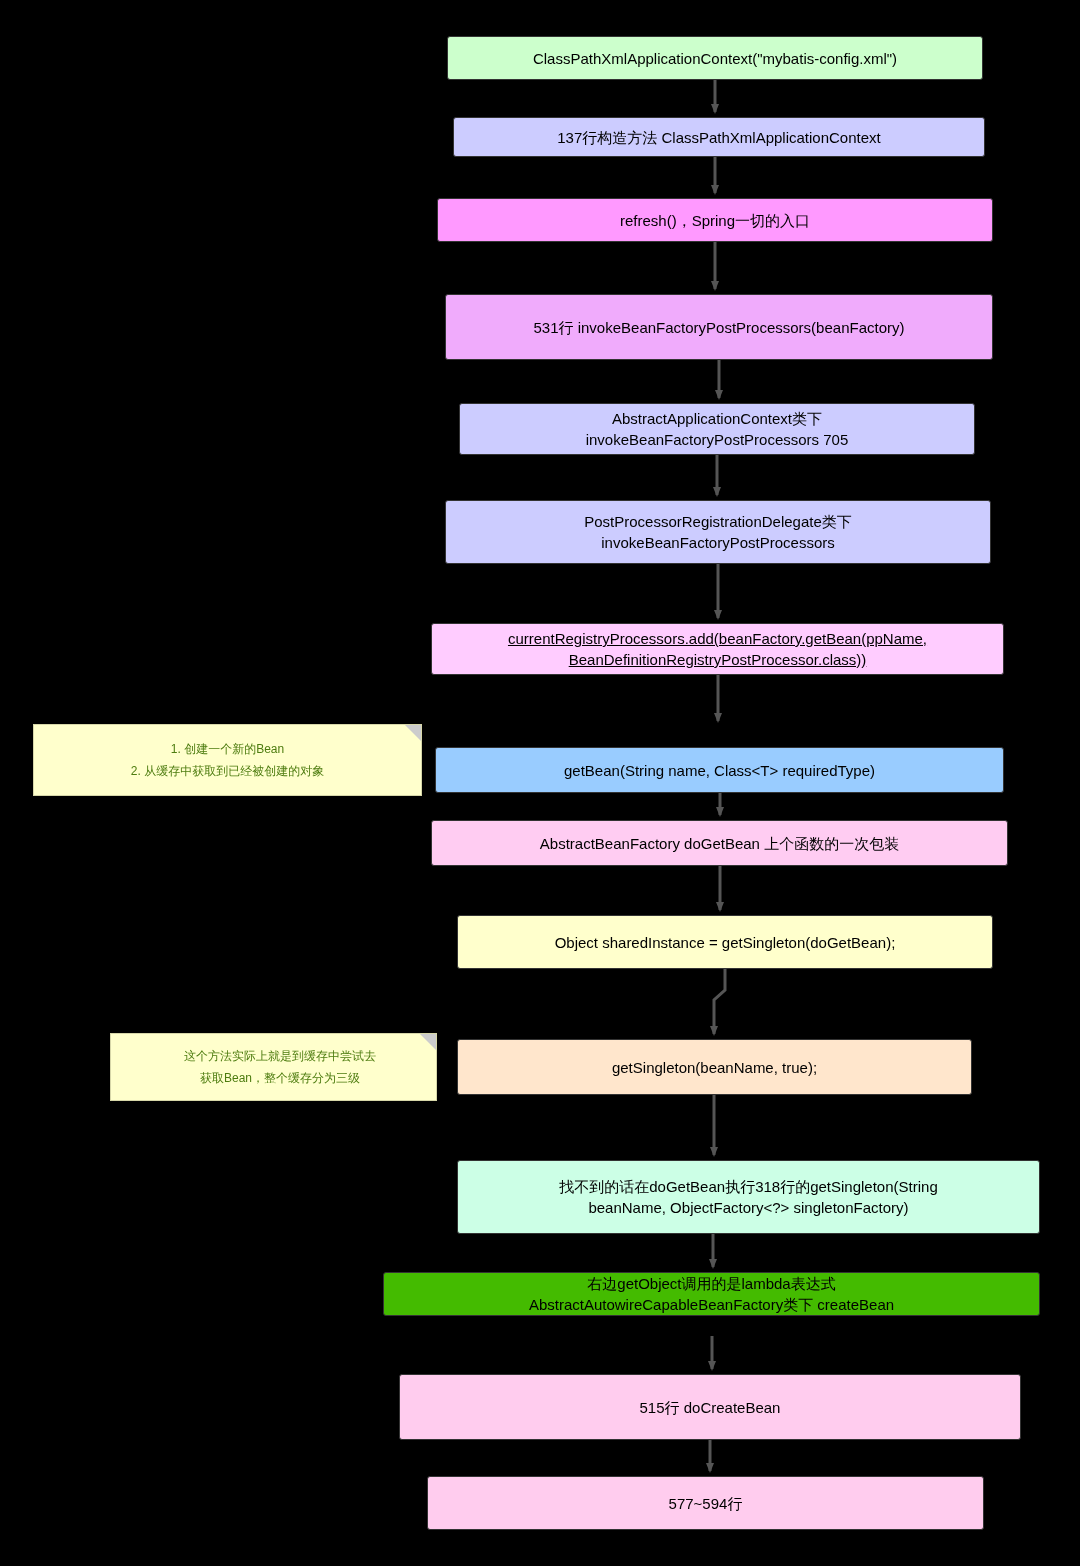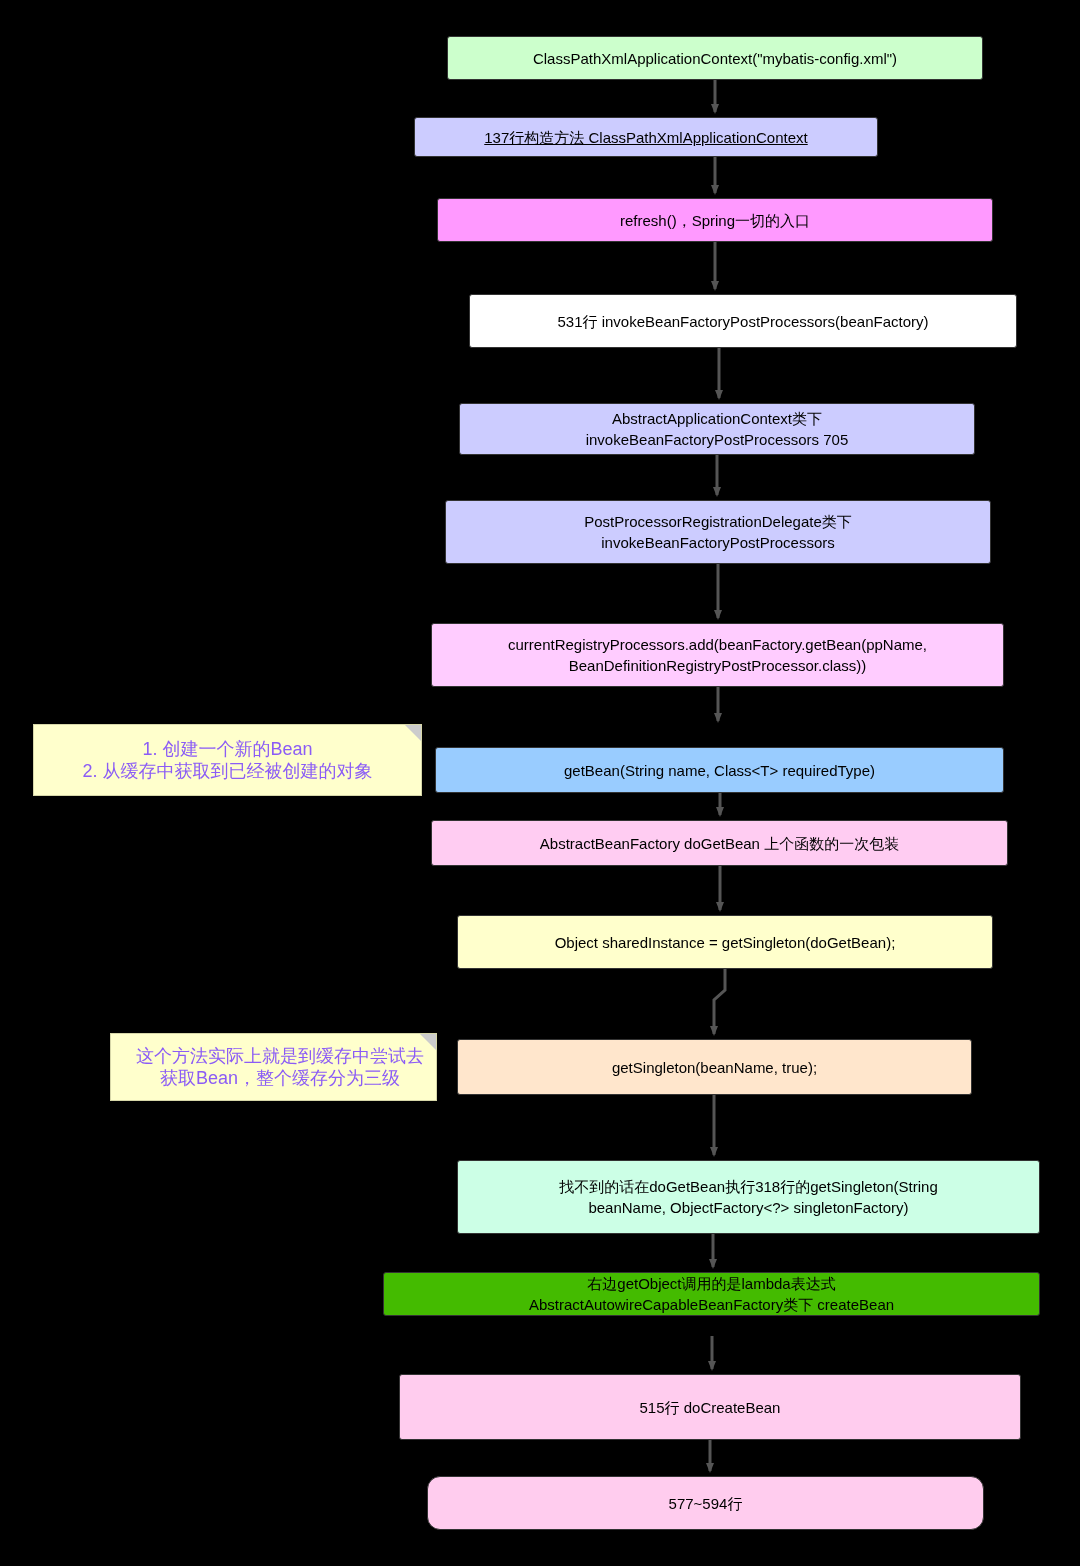--- a/index.html
+++ b/index.html
@@ -33,22 +33,22 @@
     font-size: 15px;
     line-height: 21px;
     padding: 4px 8px;
     white-space: pre-line;
   }
   .note {
     position: absolute;
     box-sizing: border-box;
     background: #ffffcc;
     border: 1px solid #d6d6a8;
-    color: #8b5cf6;
-    font-size: 18px;
+    color: #4d7c0f;
+    font-size: 12px;
     line-height: 22px;
     display: flex;
     align-items: center;
     justify-content: center;
     text-align: center;
     padding: 6px 10px;
     white-space: pre-line;
   }
   .note .fold {
     position: absolute;
@@ -90,52 +90,52 @@
       <path d="M725,969 L725,990 L714,1000 L714,1034"></path>
       <path d="M714,1095 L714,1155"></path>
       <path d="M713,1234 L713,1267"></path>
       <path d="M712,1336 L712,1369"></path>
       <path d="M710,1440 L710,1471"></path>
     </g>
   </svg>
 
   <div class="node" style="left:447px;top:36px;width:536px;height:44px;background:#ccffcc;">ClassPathXmlApplicationContext("mybatis-config.xml")</div>
 
-  <div class="node" style="left:414px;top:117px;width:464px;height:40px;background:#ccccff;text-decoration:underline;">137行构造方法 ClassPathXmlApplicationContext</div>
+  <div class="node" style="left:453px;top:117px;width:532px;height:40px;background:#ccccff;">137行构造方法 ClassPathXmlApplicationContext</div>
 
   <div class="node" style="left:437px;top:198px;width:556px;height:44px;background:#ff99ff;">refresh()，Spring一切的入口</div>
 
-  <div class="node" style="left:445px;top:294px;width:548px;height:54px;background:#ffffff;margin-left:24px;">531行 invokeBeanFactoryPostProcessors(beanFactory)</div>
+  <div class="node" style="left:445px;top:294px;width:548px;height:66px;background:#f0abfc;">531行 invokeBeanFactoryPostProcessors(beanFactory)</div>
 
   <div class="node" style="left:459px;top:403px;width:516px;height:52px;background:#ccccff;">AbstractApplicationContext类下
 invokeBeanFactoryPostProcessors 705</div>
 
   <div class="node" style="left:445px;top:500px;width:546px;height:64px;background:#ccccff;">PostProcessorRegistrationDelegate类下
 invokeBeanFactoryPostProcessors</div>
 
-  <div class="node" style="left:431px;top:623px;width:573px;height:64px;background:#ffccff;">currentRegistryProcessors.add(beanFactory.getBean(ppName,
+  <div class="node" style="left:431px;top:623px;width:573px;height:52px;background:#ffccff;text-decoration:underline;">currentRegistryProcessors.add(beanFactory.getBean(ppName,
 BeanDefinitionRegistryPostProcessor.class))</div>
 
   <div class="node" style="left:435px;top:726px;width:569px;height:46px;background:#99ccff;margin-top:21px;">getBean(String name, Class&lt;T&gt; requiredType)</div>
 
   <div class="node" style="left:431px;top:820px;width:577px;height:46px;background:#ffccf2;">AbstractBeanFactory   doGetBean 上个函数的一次包装</div>
 
   <div class="node" style="left:457px;top:915px;width:536px;height:54px;background:#ffffcc;">Object sharedInstance = getSingleton(doGetBean);</div>
 
   <div class="node" style="left:457px;top:1039px;width:515px;height:56px;background:#ffe6cc;">getSingleton(beanName, true);</div>
 
   <div class="node" style="left:421px;top:1160px;width:583px;height:74px;background:#ccffe6;margin-left:36px;">找不到的话在doGetBean执行318行的getSingleton(String
 beanName, ObjectFactory&lt;?&gt; singletonFactory)</div>
 
   <div class="node" style="left:383px;top:1272px;width:657px;height:44px;background:#44bb00;">右边getObject调用的是lambda表达式
 AbstractAutowireCapableBeanFactory类下 createBean</div>
 
   <div class="node" style="left:399px;top:1374px;width:622px;height:66px;background:#ffccee;">515行 doCreateBean</div>
 
-  <div class="node" style="left:427px;top:1476px;width:557px;height:54px;background:#ffccee;border-radius:13px;">577~594行</div>
+  <div class="node" style="left:427px;top:1476px;width:557px;height:54px;background:#ffccee;">577~594行</div>
 
   <div class="note" style="left:33px;top:724px;width:389px;height:72px;">
     <span class="fold"></span>
     <span>1. 创建一个新的Bean
 2. 从缓存中获取到已经被创建的对象</span>
   </div>
 
   <div class="note" style="left:110px;top:1033px;width:327px;height:68px;padding-left:23px;">
     <span class="fold"></span>
     <span>这个方法实际上就是到缓存中尝试去

